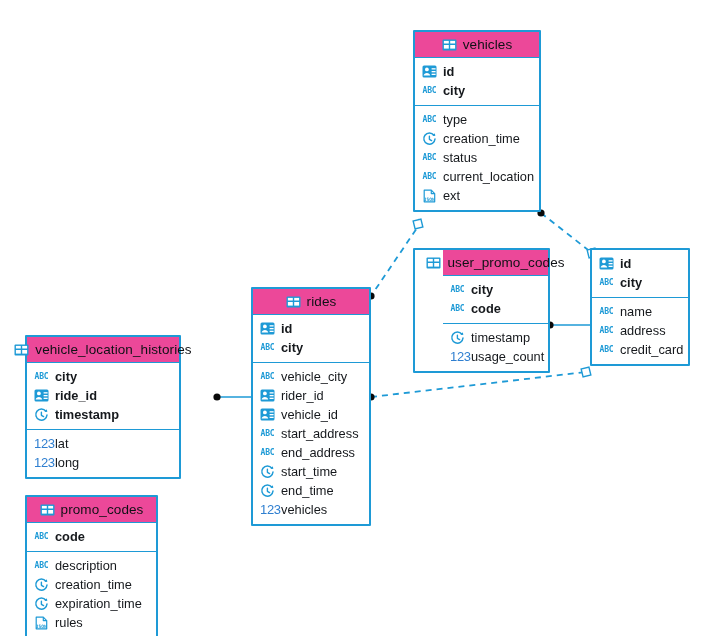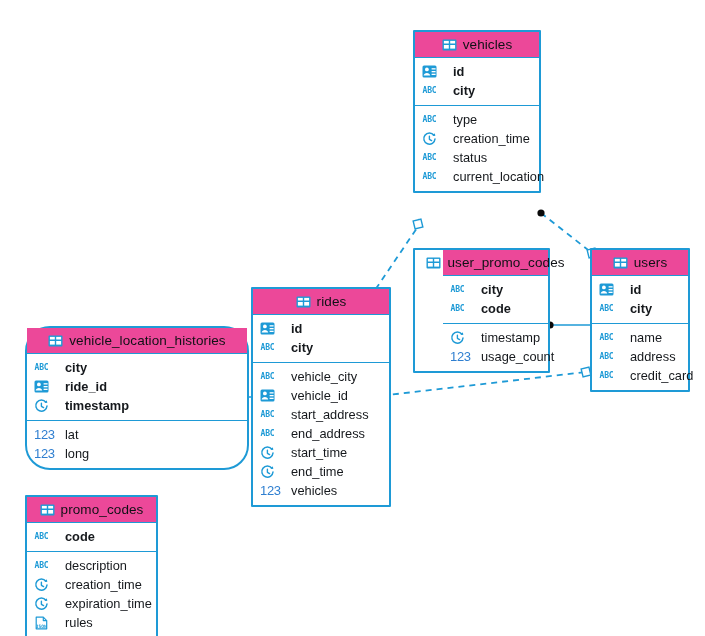--- a/index.html
+++ b/index.html
@@ -25,21 +25,21 @@
     border-bottom:1px solid #1e9ad6;
     background:#ec4899;
     padding:0 6px;
   }
   .tname{
     font-size:13.5px;color:#0f1115;white-space:nowrap;letter-spacing:.1px;
   }
   .group{padding:4px 0 5px 0;}
   .group + .group{border-top:1px solid #1e9ad6;}
   .col{
-    display:flex;align-items:center;gap:16px;
+    display:flex;align-items:center;gap:6px;
     height:19px;padding:0 7px;
     font-size:12.8px;color:#15181c;white-space:nowrap;
   }
   .col.pk{font-weight:bold;}
 
   
   .ic{flex:0 0 auto;display:inline-block;line-height:0;}
   .ic svg{display:block;}
 
   .abc{
@@ -122,20 +122,30 @@
           <span>creation_time</span>
         </div>
         <div class="col">
           <span class="abc">ABC</span>
           <span>status</span>
         </div>
         <div class="col">
           <span class="abc">ABC</span>
           <span>current_location</span>
         </div>
+        <div class="col">
+          <span class="ic">
+            <svg width="15" height="14" viewBox="0 0 15 14">
+              <path d="M2.2 1.2h7.1l3.4 3.4v8.2H2.2z" fill="#fff" stroke="#1e9ad6" stroke-width="1.2" stroke-linejoin="round"></path>
+              <path d="M9.3 1.2v3.4h3.4" fill="none" stroke="#1e9ad6" stroke-width="1.2" stroke-linejoin="round"></path>
+              <text x="7.3" y="11.9" font-family="DejaVu Sans Mono, monospace" font-size="4.6" font-weight="bold" fill="#1e9ad6" text-anchor="middle">JSON</text>
+            </svg>
+          </span>
+          <span>ext</span>
+        </div>
       </div>
     </div>
     <div class="table" style="left: 413px; top: 248px; width: 137px; padding-left: 28px;">
       <div class="thead">
         <span class="ic">
           <svg width="15" height="12" viewBox="0 0 15 12">
             <rect x="0.5" y="0.5" width="14" height="11" rx="1" fill="#1e9ad6"></rect>
             <rect x="1.9" y="1.9" width="4.9" height="2.6" fill="#fff"></rect>
             <rect x="8.2" y="1.9" width="4.9" height="2.6" fill="#fff"></rect>
             <rect x="1.9" y="6" width="4.9" height="3.6" fill="#fff"></rect>
@@ -165,32 +175,20 @@
           </span>
           <span>timestamp</span>
         </div>
         <div class="col">
           <span class="num">123</span>
           <span>usage_count</span>
         </div>
       </div>
     </div>
     <div class="table" style="left: 590px; top: 248px; width: 100px;">
-      <div class="thead">
-        <span class="ic">
-          <svg width="15" height="12" viewBox="0 0 15 12">
-            <rect x="0.5" y="0.5" width="14" height="11" rx="1" fill="#1e9ad6"></rect>
-            <rect x="1.9" y="1.9" width="4.9" height="2.6" fill="#fff"></rect>
-            <rect x="8.2" y="1.9" width="4.9" height="2.6" fill="#fff"></rect>
-            <rect x="1.9" y="6" width="4.9" height="3.6" fill="#fff"></rect>
-            <rect x="8.2" y="6" width="4.9" height="3.6" fill="#fff"></rect>
-          </svg>
-        </span>
-        <span class="tname">users</span>
-      </div>
       <div class="group">
         <div class="col pk">
           <span class="ic">
             <svg width="15" height="13" viewBox="0 0 15 13">
               <rect x="0.5" y="0.5" width="14" height="12" rx="1.5" fill="#1e9ad6"></rect>
               <circle cx="4.9" cy="4.4" r="1.9" fill="#fff"></circle>
               <path d="M1.6 10.6c.3-1.8 1.6-2.7 3.3-2.7s3 .9 3.3 2.7z" fill="#fff"></path>
               <rect x="9.6" y="3.2" width="4" height="1.3" fill="#fff"></rect>
               <rect x="9.6" y="6" width="4" height="1.3" fill="#fff"></rect>
               <rect x="9.6" y="8.7" width="4" height="1.3" fill="#fff"></rect>
@@ -211,21 +209,21 @@
         <div class="col">
           <span class="abc">ABC</span>
           <span>address</span>
         </div>
         <div class="col">
           <span class="abc">ABC</span>
           <span>credit_card</span>
         </div>
       </div>
     </div>
-    <div class="table" style="left: 251px; top: 287px; width: 140px;">
+    <div class="table" style="left: 251px; top: 287px; width: 120px;">
       <div class="thead">
         <span class="ic">
           <svg width="15" height="12" viewBox="0 0 15 12">
             <rect x="0.5" y="0.5" width="14" height="11" rx="1" fill="#1e9ad6"></rect>
             <rect x="1.9" y="1.9" width="4.9" height="2.6" fill="#fff"></rect>
             <rect x="8.2" y="1.9" width="4.9" height="2.6" fill="#fff"></rect>
             <rect x="1.9" y="6" width="4.9" height="3.6" fill="#fff"></rect>
             <rect x="8.2" y="6" width="4.9" height="3.6" fill="#fff"></rect>
           </svg>
         </span>
@@ -259,20 +257,33 @@
           <span class="ic">
             <svg width="15" height="13" viewBox="0 0 15 13">
               <rect x="0.5" y="0.5" width="14" height="12" rx="1.5" fill="#1e9ad6"></rect>
               <circle cx="4.9" cy="4.4" r="1.9" fill="#fff"></circle>
               <path d="M1.6 10.6c.3-1.8 1.6-2.7 3.3-2.7s3 .9 3.3 2.7z" fill="#fff"></path>
               <rect x="9.6" y="3.2" width="4" height="1.3" fill="#fff"></rect>
               <rect x="9.6" y="6" width="4" height="1.3" fill="#fff"></rect>
               <rect x="9.6" y="8.7" width="4" height="1.3" fill="#fff"></rect>
             </svg>
           </span>
+          <span>rider_id</span>
+        </div>
+        <div class="col">
+          <span class="ic">
+            <svg width="15" height="13" viewBox="0 0 15 13">
+              <rect x="0.5" y="0.5" width="14" height="12" rx="1.5" fill="#1e9ad6"></rect>
+              <circle cx="4.9" cy="4.4" r="1.9" fill="#fff"></circle>
+              <path d="M1.6 10.6c.3-1.8 1.6-2.7 3.3-2.7s3 .9 3.3 2.7z" fill="#fff"></path>
+              <rect x="9.6" y="3.2" width="4" height="1.3" fill="#fff"></rect>
+              <rect x="9.6" y="6" width="4" height="1.3" fill="#fff"></rect>
+              <rect x="9.6" y="8.7" width="4" height="1.3" fill="#fff"></rect>
+            </svg>
+          </span>
           <span>vehicle_id</span>
         </div>
         <div class="col">
           <span class="abc">ABC</span>
           <span>start_address</span>
         </div>
         <div class="col">
           <span class="abc">ABC</span>
           <span>end_address</span>
         </div>
@@ -295,21 +306,21 @@
             </svg>
           </span>
           <span>end_time</span>
         </div>
         <div class="col">
           <span class="num">123</span>
           <span>vehicles</span>
         </div>
       </div>
     </div>
-    <div class="table" style="left: 25px; top: 326px; width: 224px; border-radius: 25px;">
+    <div class="table" style="left: 25px; top: 335px; width: 156px;">
       <div class="thead">
         <span class="ic">
           <svg width="15" height="12" viewBox="0 0 15 12">
             <rect x="0.5" y="0.5" width="14" height="11" rx="1" fill="#1e9ad6"></rect>
             <rect x="1.9" y="1.9" width="4.9" height="2.6" fill="#fff"></rect>
             <rect x="8.2" y="1.9" width="4.9" height="2.6" fill="#fff"></rect>
             <rect x="1.9" y="6" width="4.9" height="3.6" fill="#fff"></rect>
             <rect x="8.2" y="6" width="4.9" height="3.6" fill="#fff"></rect>
           </svg>
         </span>

